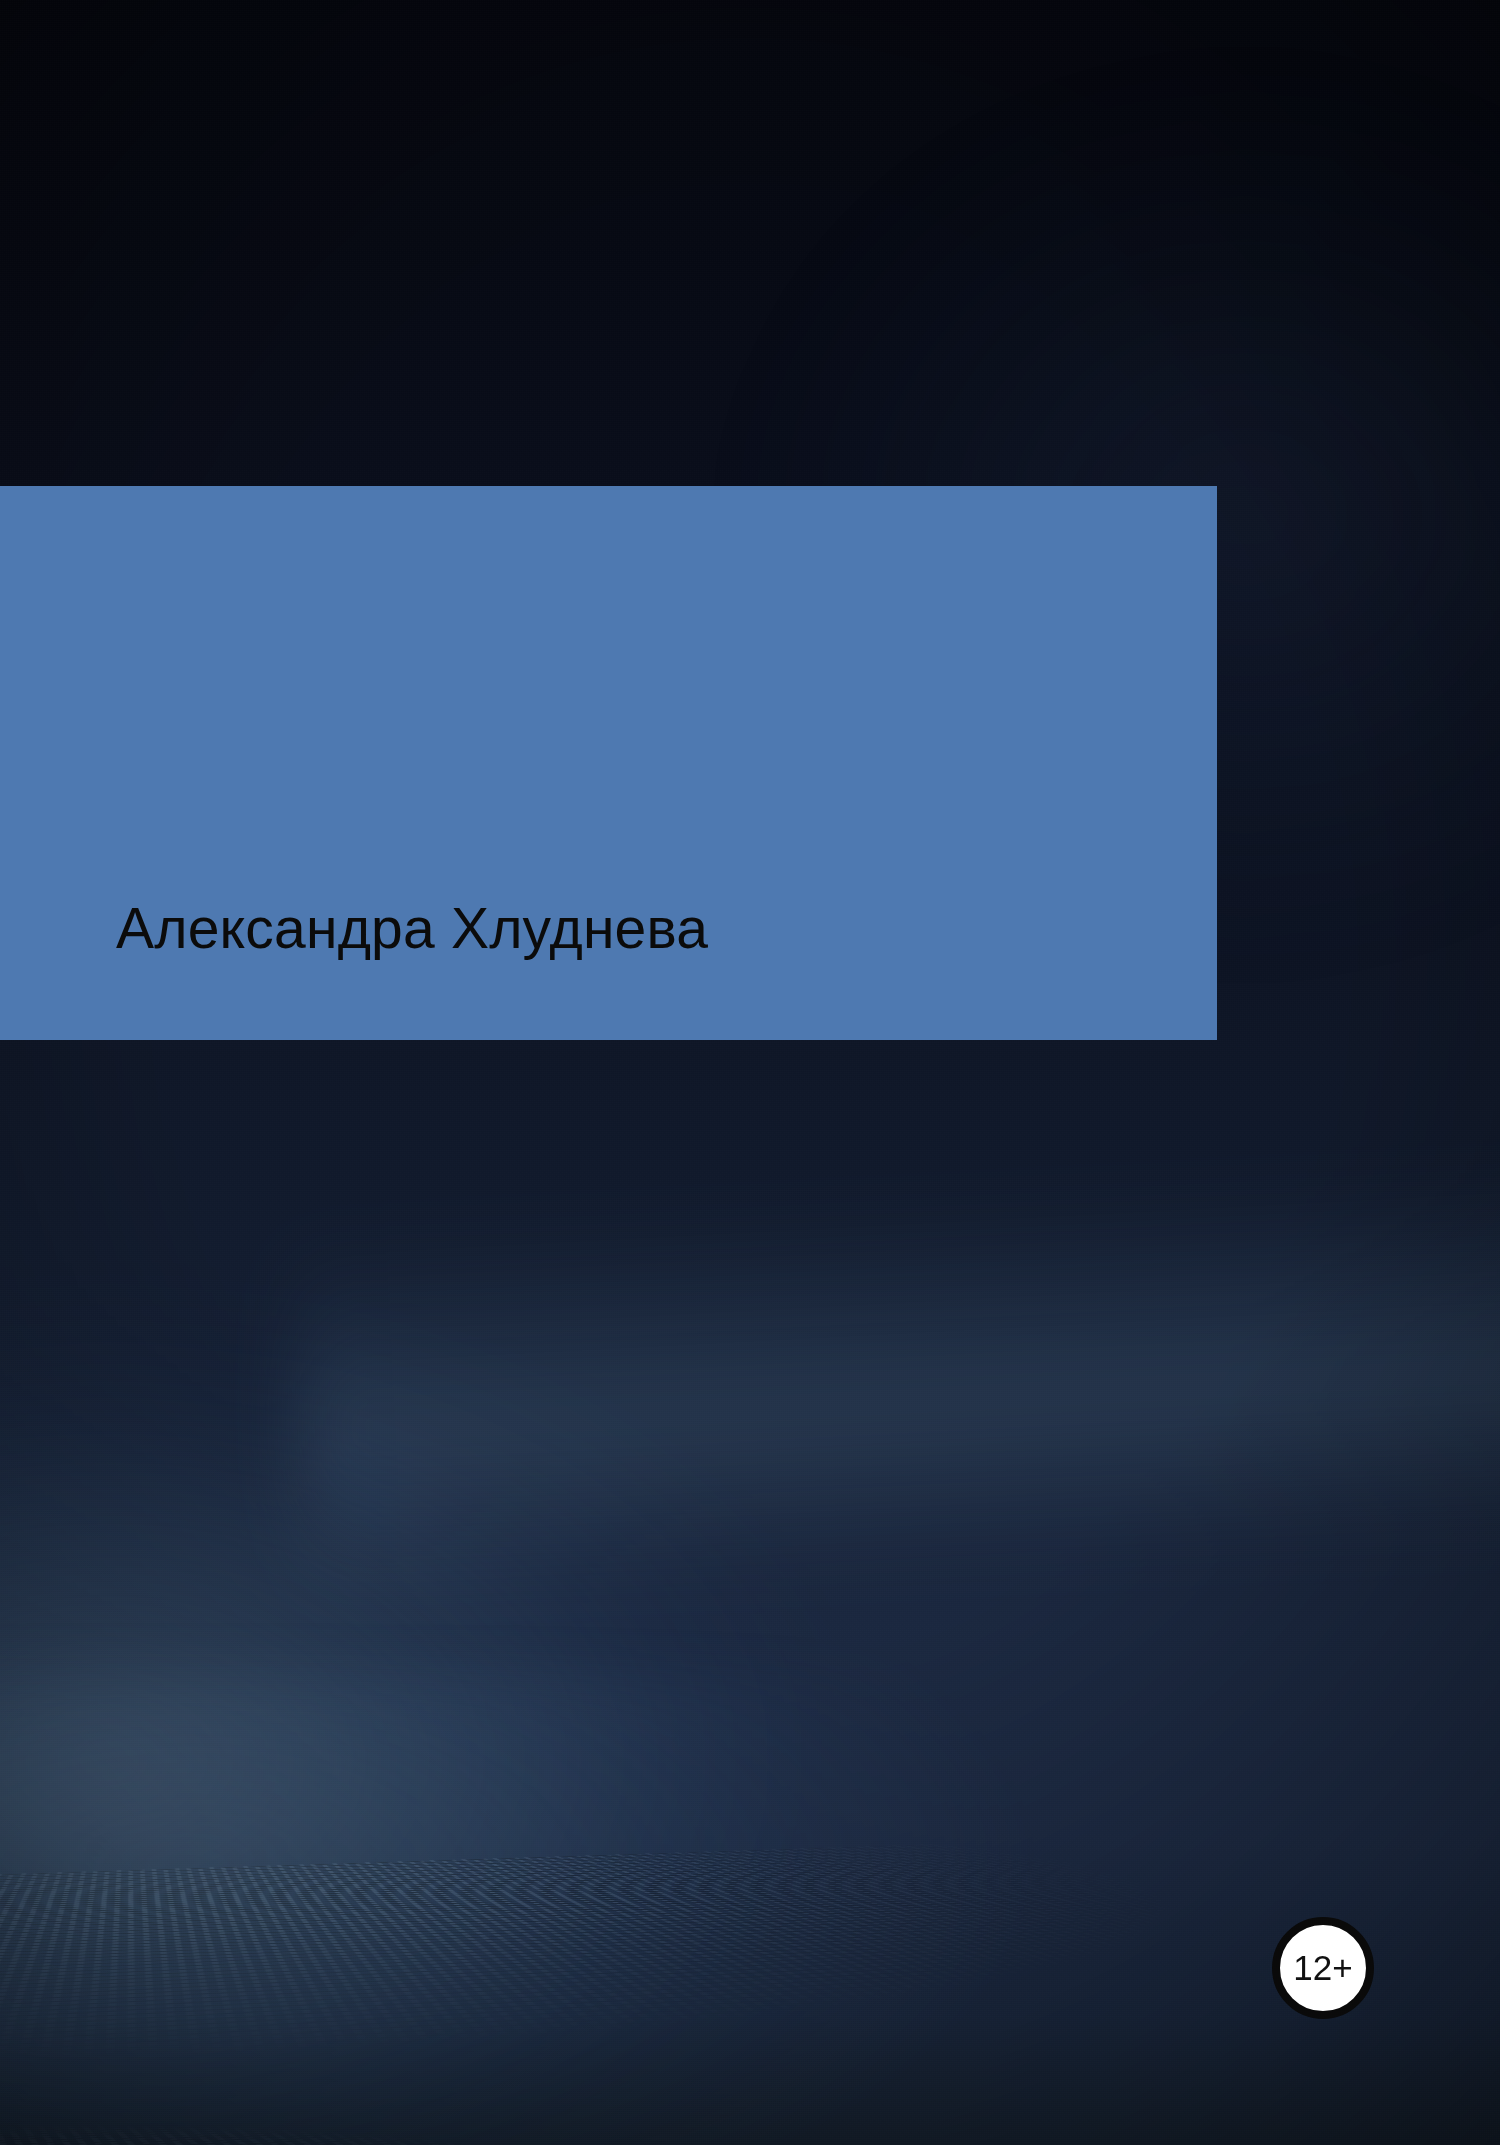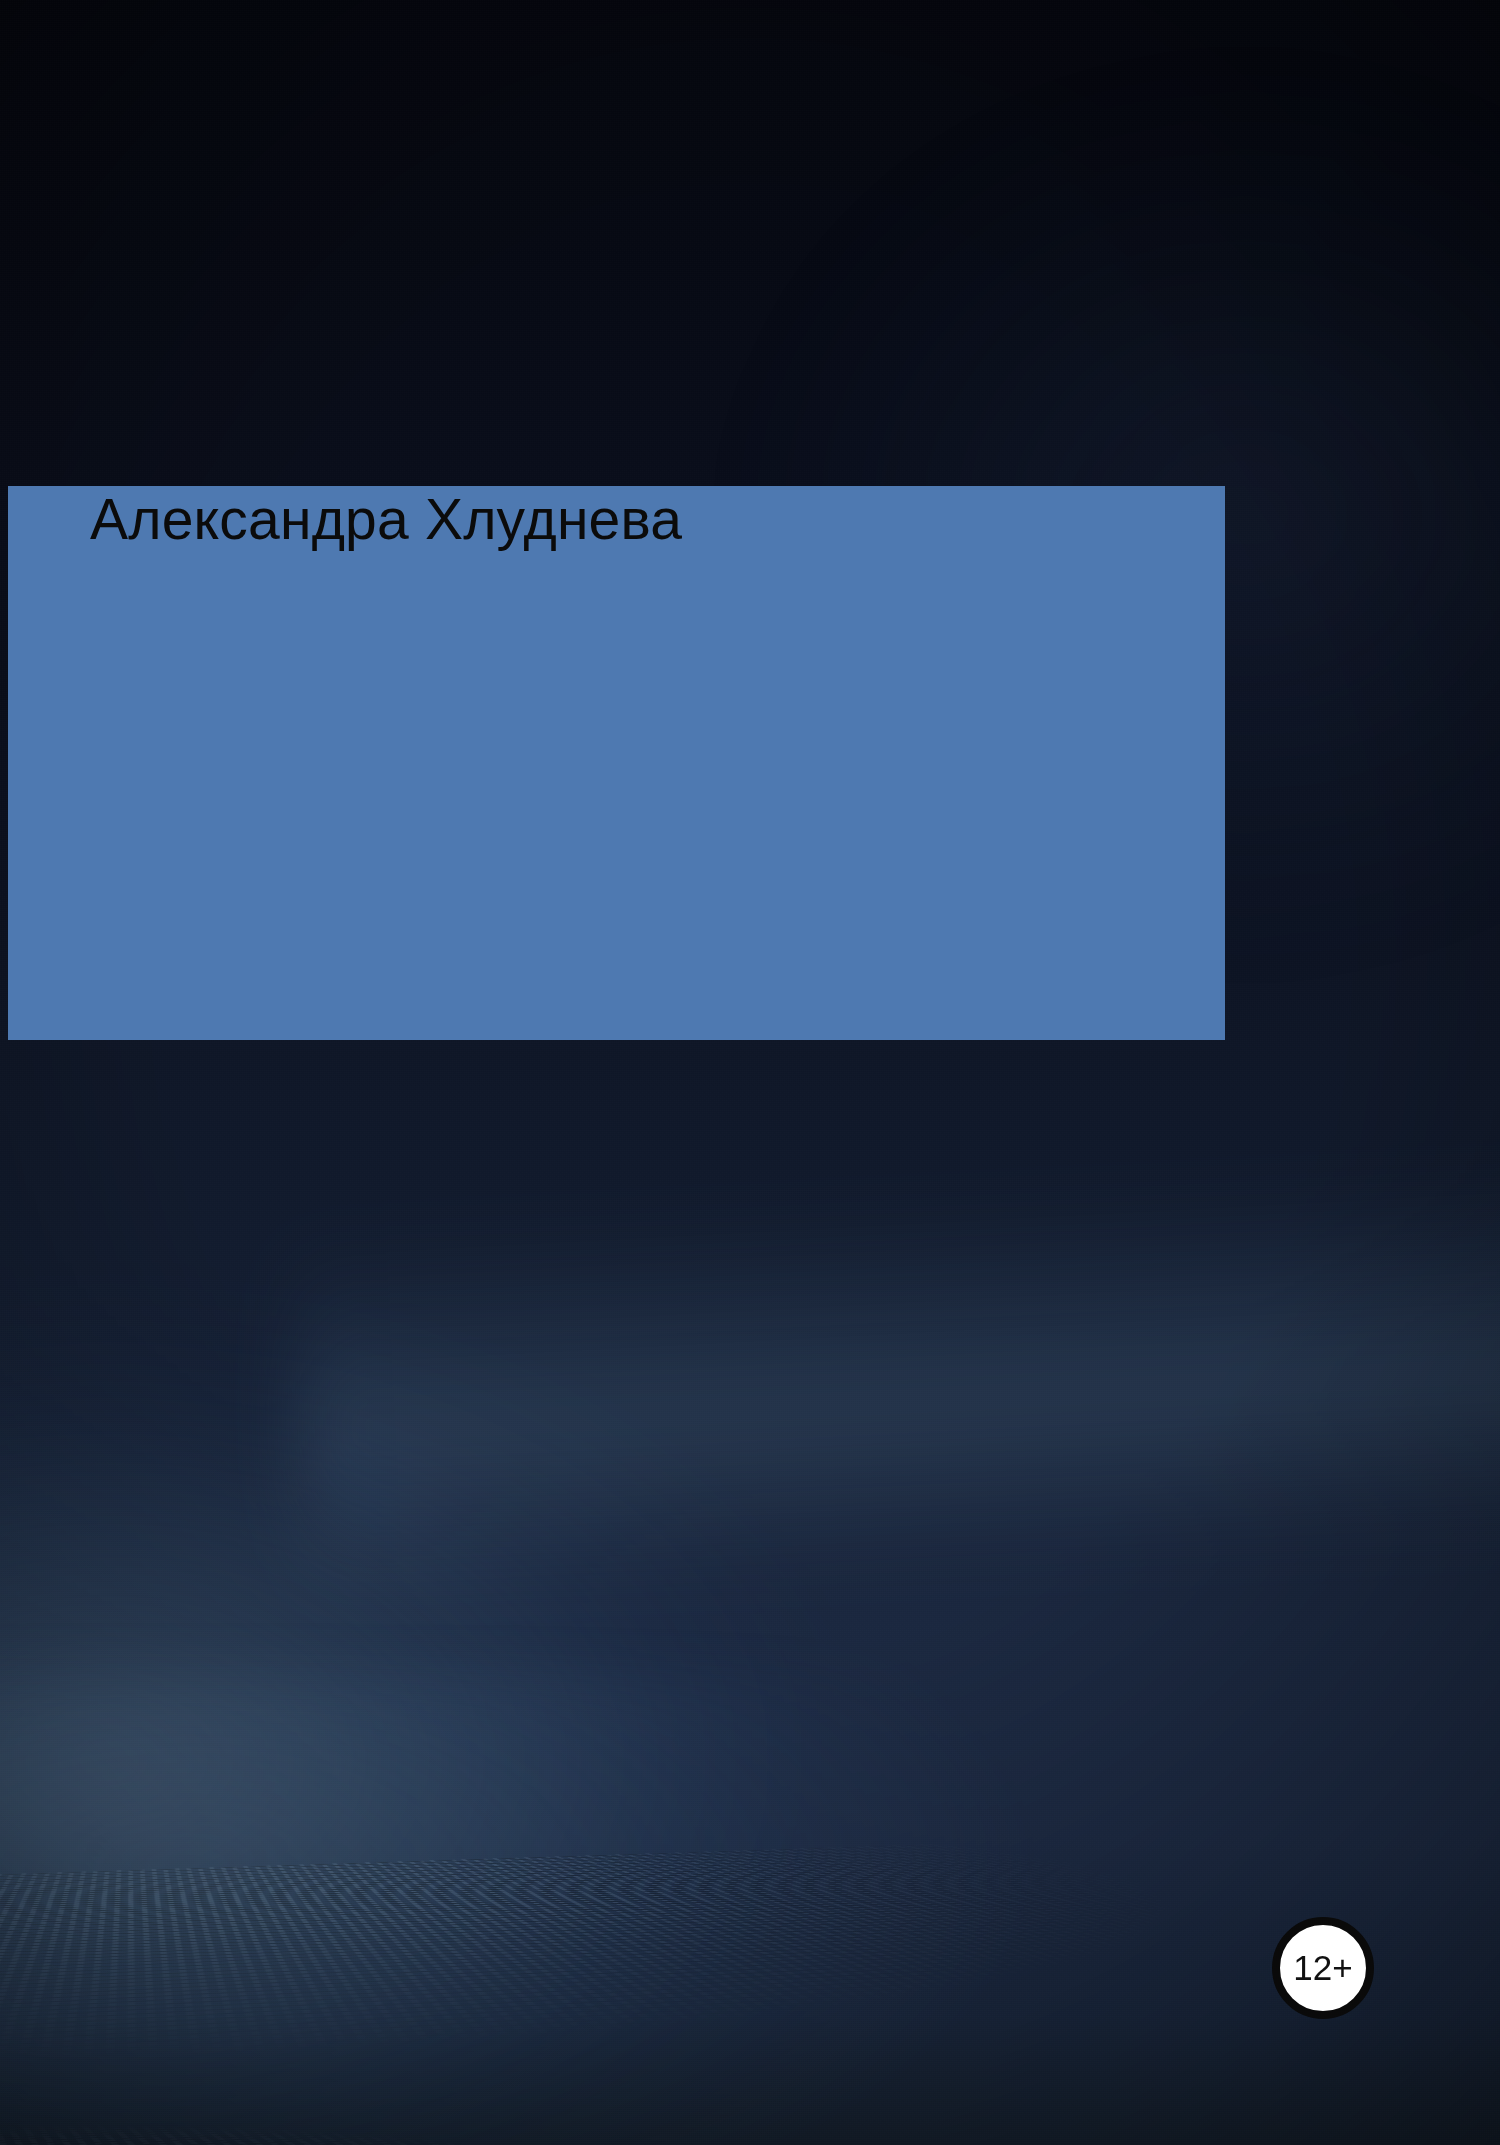--- a/index.html
+++ b/index.html
@@ -206,30 +206,30 @@
     opacity: 0.5;
     pointer-events: none;
     background-image:
       repeating-linear-gradient(0deg, rgba(255,255,255,0.012) 0 1px, rgba(0,0,0,0.012) 1px 2px),
       repeating-linear-gradient(90deg, rgba(255,255,255,0.010) 0 1px, rgba(0,0,0,0.010) 1px 2px);
   }
 
   
   .title-plate {
     position: absolute;
-    left: 8px;
+    left: 0;
     top: 486px;
     width: 1217px;
     height: 554px;
     background: #4E79B1;
     box-sizing: border-box;
-    padding: 0 0 0 82px;
+    padding: 0 0 0 116px;
     display: flex;
     flex-direction: column;
-    justify-content: flex-start;
+    justify-content: flex-end;
   }
   .author-line {
     color: #0b0b0b;
     font-size: 57px;
     line-height: 1.18;
     letter-spacing: 0.2px;
     font-weight: 400;
     margin: 0 0 78px 0;
     white-space: nowrap;
   }

